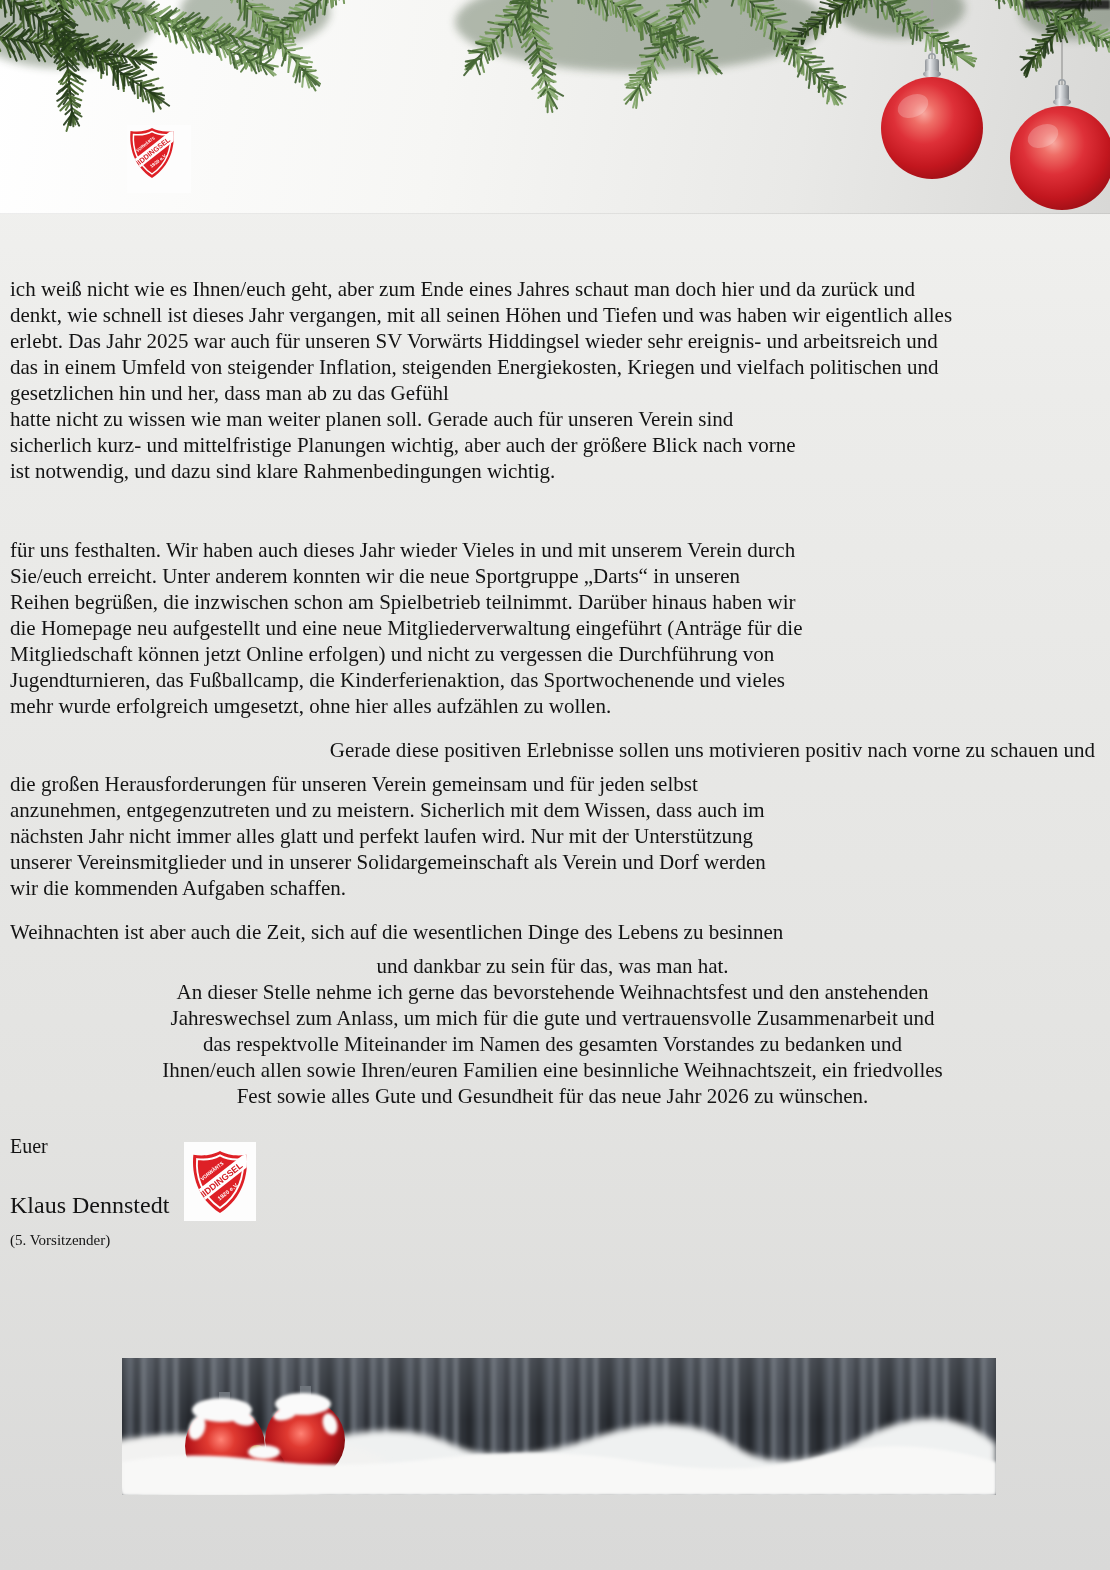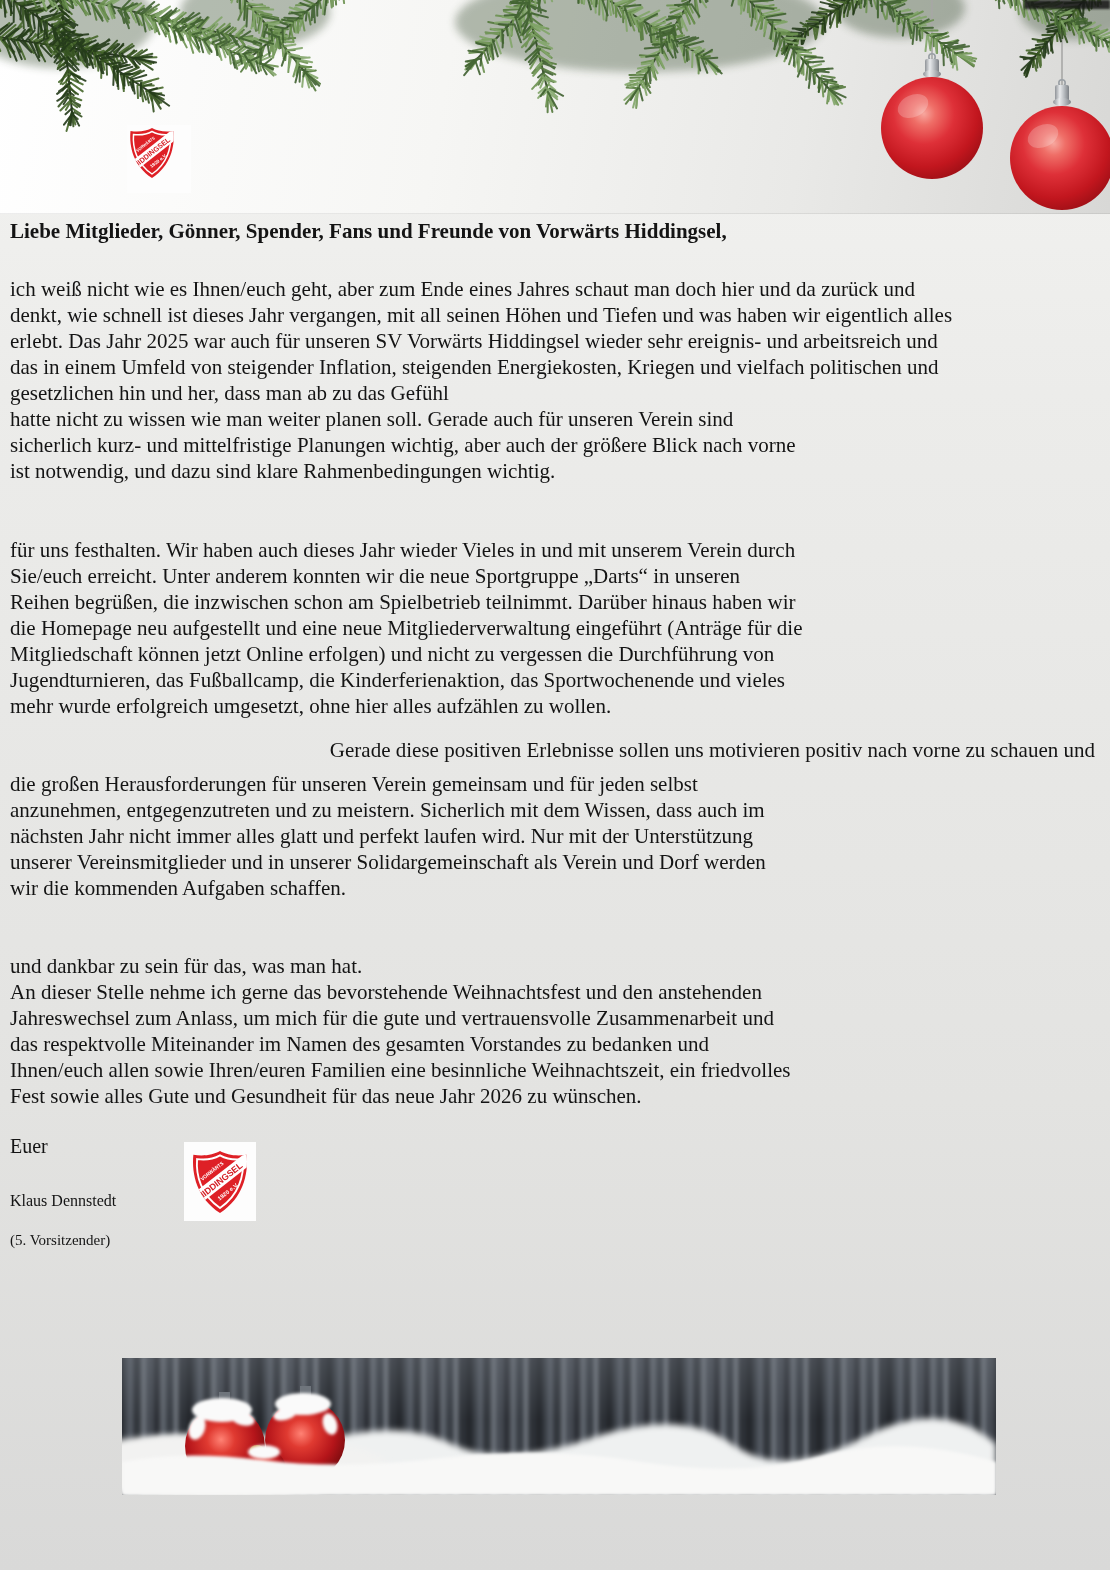--- a/index.html
+++ b/index.html
@@ -11,23 +11,23 @@
         background:linear-gradient(100deg,#ffffff 0%,#f6f6f4 40%,#e9e9e7 72%,#d8d8d6 100%);
         border-bottom:1px solid rgba(0,0,0,0.07);}
   .header-banner svg{position:absolute;left:0;top:0;}
   .logo-box{position:absolute;background:#fdfdfd;display:flex;align-items:center;justify-content:center;}
   .top-logo{left:127px;top:125px;width:64px;height:68px;}
   .sig-logo{left:184px;top:1142px;width:72px;height:79px;}
   
   .salutation{position:absolute;left:10px;top:218px;margin:0;font-size:21px;line-height:26px;font-weight:bold;}
   .para{position:absolute;left:10px;margin:0;font-size:21px;line-height:26px;white-space:pre-line;width:1085px;}
   .p1{top:276px;} .p2{top:503px;} .p3{top:537px;} .p4{top:737px;text-align:right;}
-  .p5{top:771px;} .p6{top:919px;} .p7{top:953px;}
+  .p5{top:771px;} .p6{top:919px;} .p7{top:953px;text-align:center;}
   .closing{position:absolute;left:10px;top:1135px;font-size:20px;}
-  .sig-name{position:absolute;left:10px;top:1192px;font-size:16px;}
+  .sig-name{position:absolute;left:10px;top:1192px;font-size:24px;}
   .sig-role{position:absolute;left:10px;top:1232px;font-size:15px;}
   
   .footer-banner{position:absolute;left:122px;top:1358px;width:874px;height:137px;overflow:hidden;}
   .trunks{position:absolute;left:-6px;top:-6px;right:-6px;bottom:-6px;
     background-image:
       linear-gradient(180deg, rgba(130,136,144,0.35) 0%, rgba(60,64,70,0) 45%),
       repeating-linear-gradient(90deg,
         #23262b 0 7px,#3c4148 7px 12px,#575d66 12px 17px,#31353b 17px 25px,
         #6d737b 25px 30px,#454a52 30px 38px,#2a2d33 38px 44px,#60666e 44px 50px,
         #383d44 50px 58px,#787e86 58px 62px,#2e3238 62px 70px);
@@ -119,21 +119,20 @@
         <ellipse cx="1043" cy="136" rx="16" ry="11" fill="#ffffff" opacity="0.22" transform="rotate(-25 1043 136)"></ellipse>
       </g>
     </svg>
     <div class="logo-box top-logo">
       <svg viewBox="0 0 100 112" width="50" height="56">
           <use href="#club-shield-def"></use>
         </svg>
     </div>
   </div>
 
-  <h1 class="salutation">Liebe Mitglieder, Gönner, Spender, Fans und Freunde von Vorwärts Hiddingsel,</h1>
   <p class="para p1">ich weiß nicht wie es Ihnen/euch geht, aber zum Ende eines Jahres schaut man doch hier und da zurück und
 denkt, wie schnell ist dieses Jahr vergangen, mit all seinen Höhen und Tiefen und was haben wir eigentlich alles
 erlebt. Das Jahr 2025 war auch für unseren SV Vorwärts Hiddingsel wieder sehr ereignis- und arbeitsreich und
 das in einem Umfeld von steigender Inflation, steigenden Energiekosten, Kriegen und vielfach politischen und
 gesetzlichen hin und her, dass man ab zu das Gefühl
 hatte nicht zu wissen wie man weiter planen soll. Gerade auch für unseren Verein sind
 sicherlich kurz- und mittelfristige Planungen wichtig, aber auch der größere Blick nach vorne
 ist notwendig, und dazu sind klare Rahmenbedingungen wichtig.</p>
   <p class="para p3">für uns festhalten. Wir haben auch dieses Jahr wieder Vieles in und mit unserem Verein durch
 Sie/euch erreicht. Unter anderem konnten wir die neue Sportgruppe „Darts“ in unseren
@@ -141,20 +140,21 @@
 die Homepage neu aufgestellt und eine neue Mitgliederverwaltung eingeführt (Anträge für die
 Mitgliedschaft können jetzt Online erfolgen) und nicht zu vergessen die Durchführung von
 Jugendturnieren, das Fußballcamp, die Kinderferienaktion, das Sportwochenende und vieles
 mehr wurde erfolgreich umgesetzt, ohne hier alles aufzählen zu wollen.</p>
   <p class="para p4">Gerade diese positiven Erlebnisse sollen uns motivieren positiv nach vorne zu schauen und</p>
   <p class="para p5">die großen Herausforderungen für unseren Verein gemeinsam und für jeden selbst
 anzunehmen, entgegenzutreten und zu meistern. Sicherlich mit dem Wissen, dass auch im
 nächsten Jahr nicht immer alles glatt und perfekt laufen wird. Nur mit der Unterstützung
 unserer Vereinsmitglieder und in unserer Solidargemeinschaft als Verein und Dorf werden
 wir die kommenden Aufgaben schaffen.</p>
+  <p class="para p6">Weihnachten ist aber auch die Zeit, sich auf die wesentlichen Dinge des Lebens zu besinnen</p>
   <p class="para p7">und dankbar zu sein für das, was man hat.
 An dieser Stelle nehme ich gerne das bevorstehende Weihnachtsfest und den anstehenden
 Jahreswechsel zum Anlass, um mich für die gute und vertrauensvolle Zusammenarbeit und
 das respektvolle Miteinander im Namen des gesamten Vorstandes zu bedanken und
 Ihnen/euch allen sowie Ihren/euren Familien eine besinnliche Weihnachtszeit, ein friedvolles
 Fest sowie alles Gute und Gesundheit für das neue Jahr 2026 zu wünschen.</p>
 
   <div class="closing">Euer</div>
   <div class="logo-box sig-logo">
     <svg viewBox="0 0 100 112" width="62" height="70">

